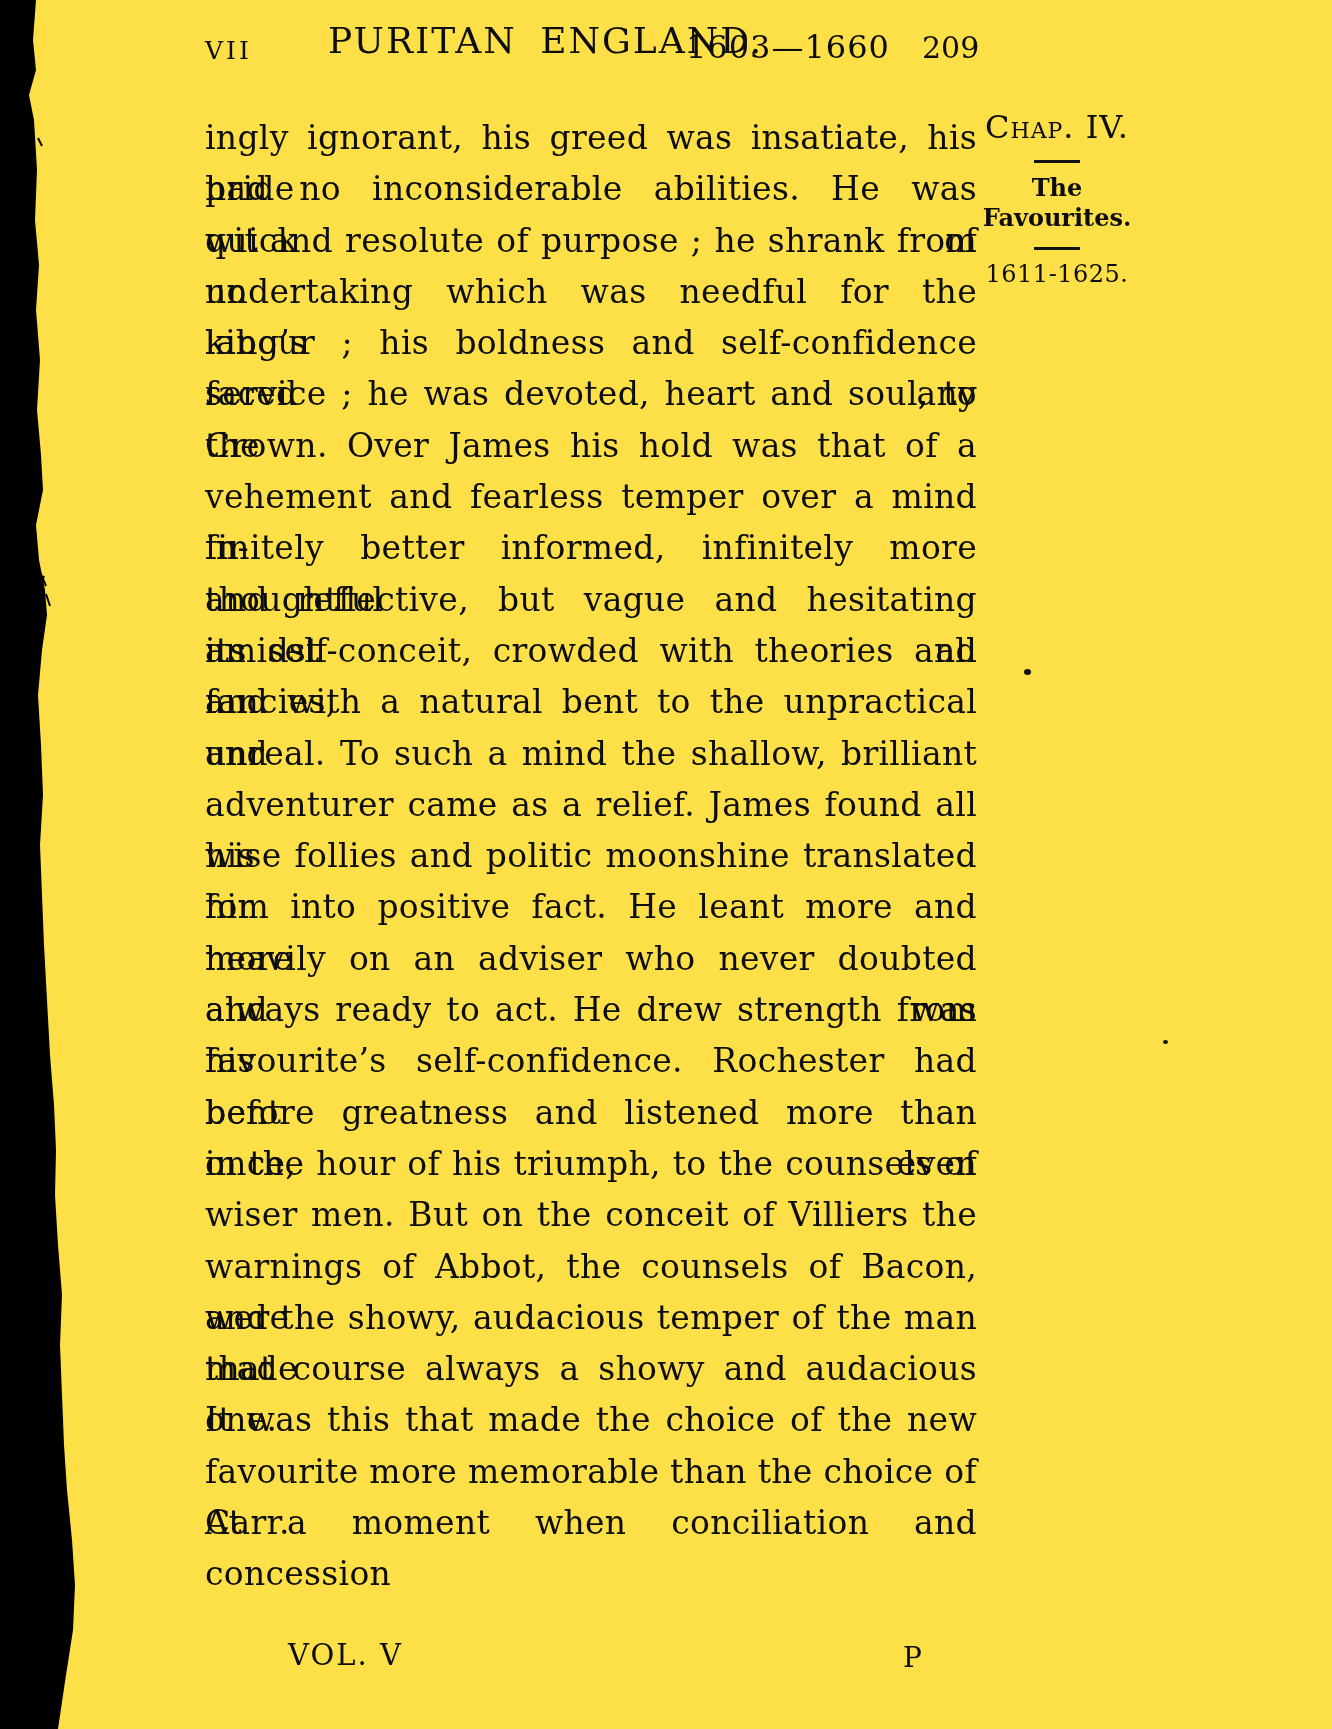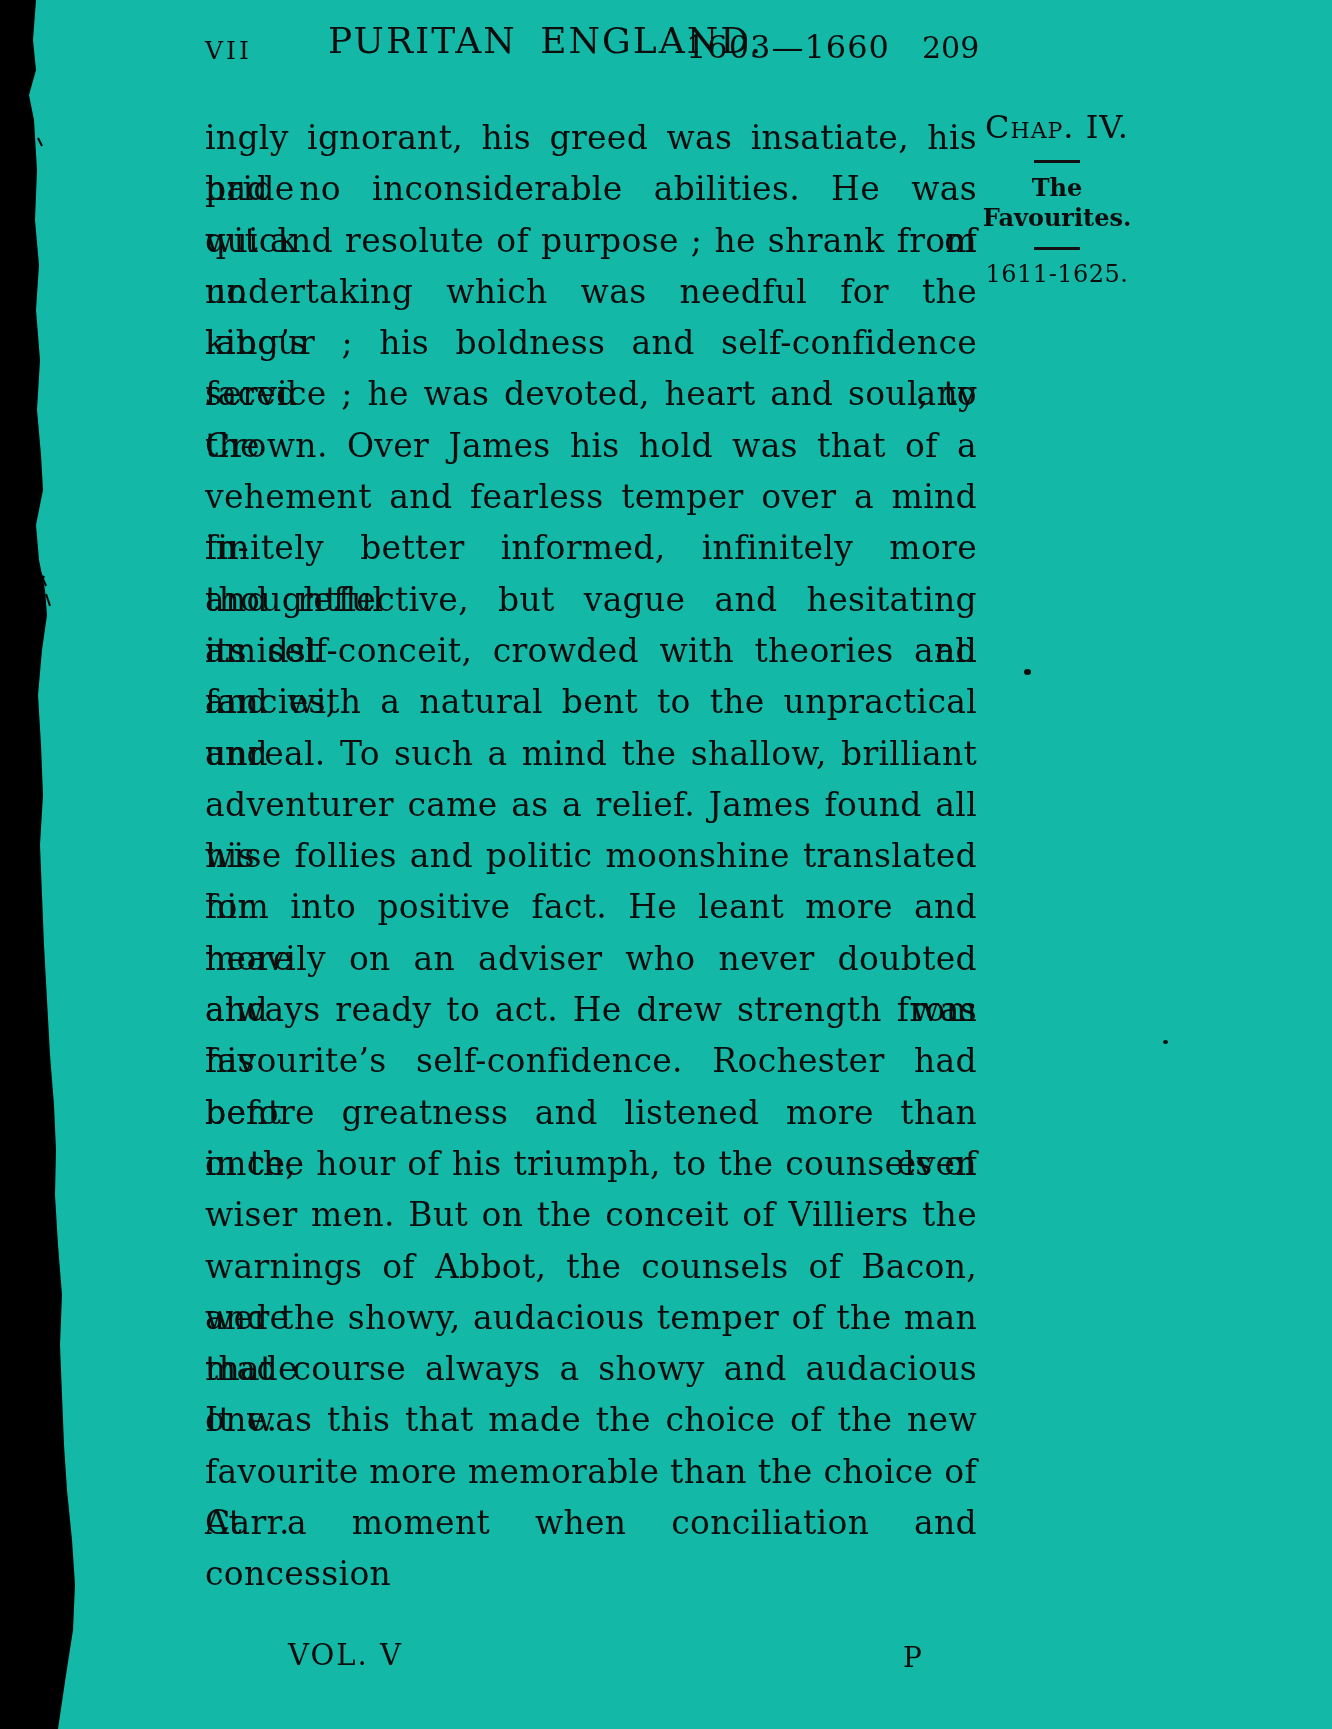--- a/index.html
+++ b/index.html
@@ -4,21 +4,21 @@
 <style>
   html, body {
     margin: 0;
     padding: 0;
     background: #ffffff;
   }
   #page {
     position: relative;
     width: 1332px;
     height: 1729px;
-    background: #14b8a6;
+    background: #fde047;
     overflow: hidden;
     font-family: "DejaVu Serif", "Liberation Serif", serif;
     color: #0d0d0d;
   }
   
   #scan-edge {
     position: absolute;
     left: 0;
     top: 0;
     width: 120px;

